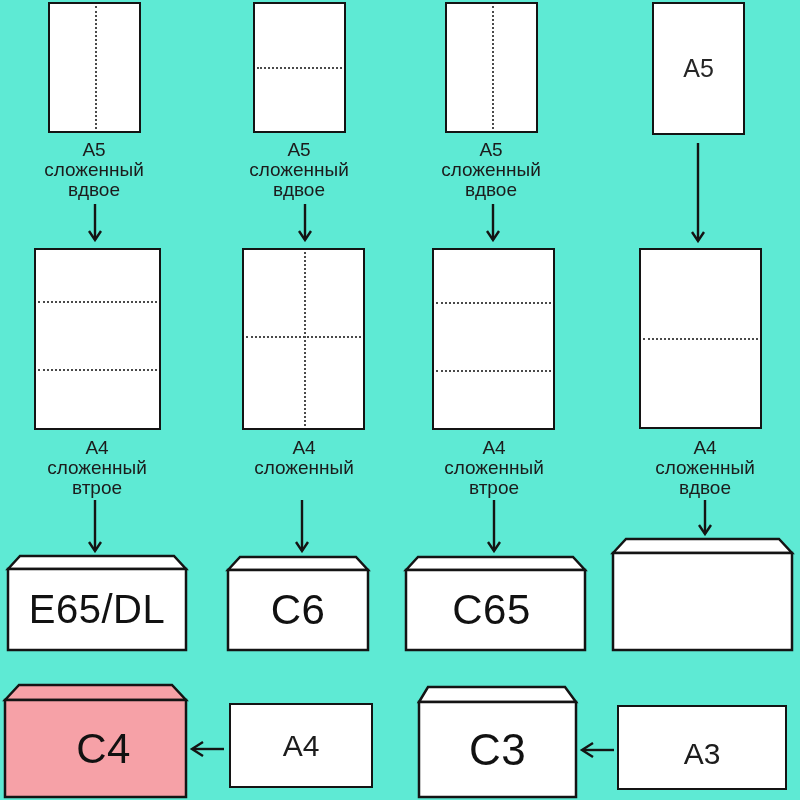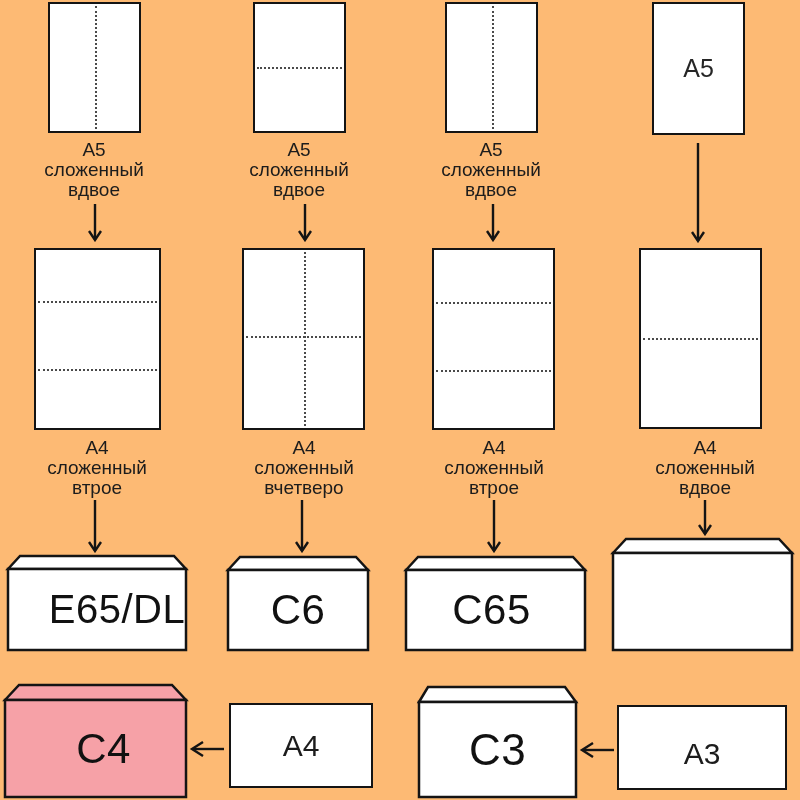--- a/index.html
+++ b/index.html
@@ -1,17 +1,17 @@
 <!DOCTYPE html>
 <html><head>
 <meta charset="utf-8">
 <style>
   html, body { margin:0; padding:0; background:#ffffff; }
   .canvas {
-    position:relative; width:800px; height:800px; background:#fdba74;
+    position:relative; width:800px; height:800px; background:#5eead4;
     font-family:"Liberation Sans", sans-serif; color:#1c1c1c; overflow:hidden;
   }
   .paper {
     position:absolute; box-sizing:border-box;
     border:2.5px solid #141414; background:#ffffff;
   }
   .fold-v {
     position:absolute; top:2px; bottom:2px; left:50%; width:0;
     border-left:2px dotted #4a4a4a;
   }
@@ -107,21 +107,20 @@
   </div>
 
   <div class="col-label" style="left:-13px; top:438px;">
     <span>А4</span>
     <span>сложенный</span>
     <span>втрое</span>
   </div>
   <div class="col-label" style="left:194px; top:438px;">
     <span>А4</span>
     <span>сложенный</span>
-    <span>вчетверо</span>
   </div>
   <div class="col-label" style="left:384px; top:438px;">
     <span>А4</span>
     <span>сложенный</span>
     <span>втрое</span>
   </div>
   <div class="col-label" style="left:595px; top:438px;">
     <span>А4</span>
     <span>сложенный</span>
     <span>вдвое</span>
@@ -141,21 +140,21 @@
   </svg>
   <svg class="arrow" style="left:696px; top:500px;" width="18" height="36">
     <line x1="9" y1="0" x2="9" y2="34" stroke="#141414" stroke-width="2.4"></line>
     <path d="M3,25 L9,34 L15,25" fill="none" stroke="#141414" stroke-width="2.4"></path>
   </svg>
 
   <svg class="env-svg" style="left:5px; top:553px;" width="184" height="100">
     <polygon points="3,16 15,3 169,3 181,16" fill="#ffffff" stroke="#141414" stroke-width="2.5"></polygon>
     <rect x="3" y="16" width="178" height="81" fill="#ffffff" stroke="#141414" stroke-width="2.5"></rect>
   </svg>
-  <div class="env-label" style="left:8px; top:569px; width:178px; height:81px; font-size:40px;padding-left:20px;">E65/DL</div>
+  <div class="env-label" style="left:8px; top:569px; width:178px; height:81px; font-size:40px;">E65/DL</div>
 
   <svg class="env-svg" style="left:225px; top:554px;" width="146" height="99">
     <polygon points="3,16 15,3 131,3 143,16" fill="#ffffff" stroke="#141414" stroke-width="2.5"></polygon>
     <rect x="3" y="16" width="140" height="80" fill="#ffffff" stroke="#141414" stroke-width="2.5"></rect>
   </svg>
   <div class="env-label" style="left:228px; top:570px; width:140px; height:80px; font-size:42px;border-radius:11px;">C6</div>
 
   <svg class="env-svg" style="left:403px; top:554px;" width="185" height="99">
     <polygon points="3,16 15,3 170,3 182,16" fill="#ffffff" stroke="#141414" stroke-width="2.5"></polygon>
     <rect x="3" y="16" width="179" height="80" fill="#ffffff" stroke="#141414" stroke-width="2.5"></rect>

